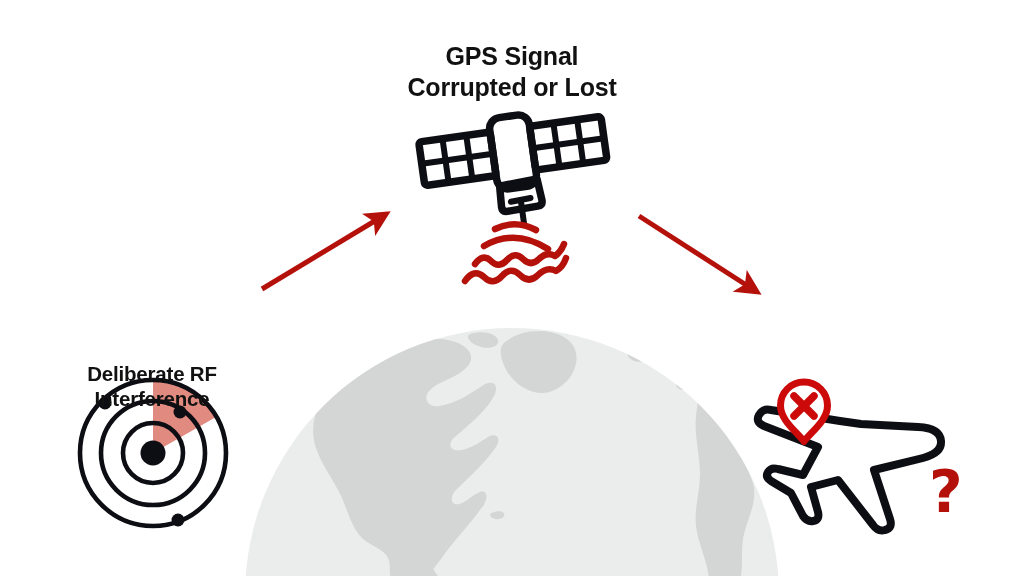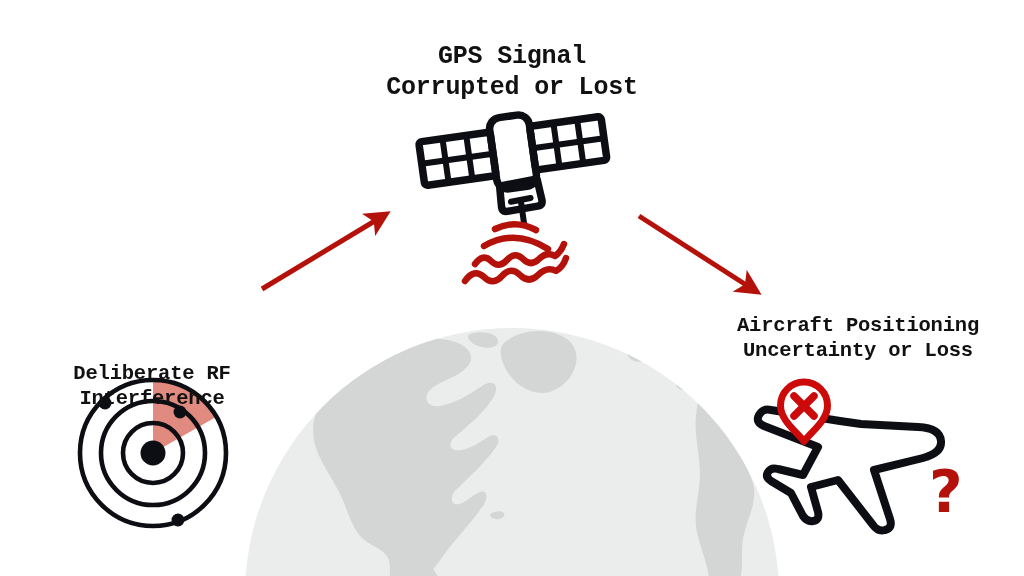--- a/index.html
+++ b/index.html
@@ -20,21 +20,21 @@
   }
   .layer {
     position: absolute;
     top: 0; left: 0;
     width: 1024px;
     height: 576px;
   }
   .label {
     position: absolute;
     text-align: center;
-    font-family: Liberation Mono, monospace;
+    font-family: Liberation Sans, sans-serif;
     font-weight: bold;
     color: #111111;
     line-height: 1.24;
     letter-spacing: -0.2px;
     white-space: pre-line;
     user-select: none;
   }
   #label-satellite {
     left: 332px;
     top: 41px;
@@ -258,16 +258,14 @@
       <text x="929" y="512" font-family="DejaVu Sans, sans-serif" font-size="58" font-weight="bold" fill="#b5110b">?</text>
     </g>
   </svg>
 
   <div class="label" id="label-satellite">GPS Signal
 Corrupted or Lost</div>
 
   <div class="label" id="label-rf">Deliberate RF
 Interference</div>
 
-  <div class="label" id="label-aircraft">Aircraft Positioning
-Uncertainty or Loss</div>
 
 </div>
 
 </body></html>

